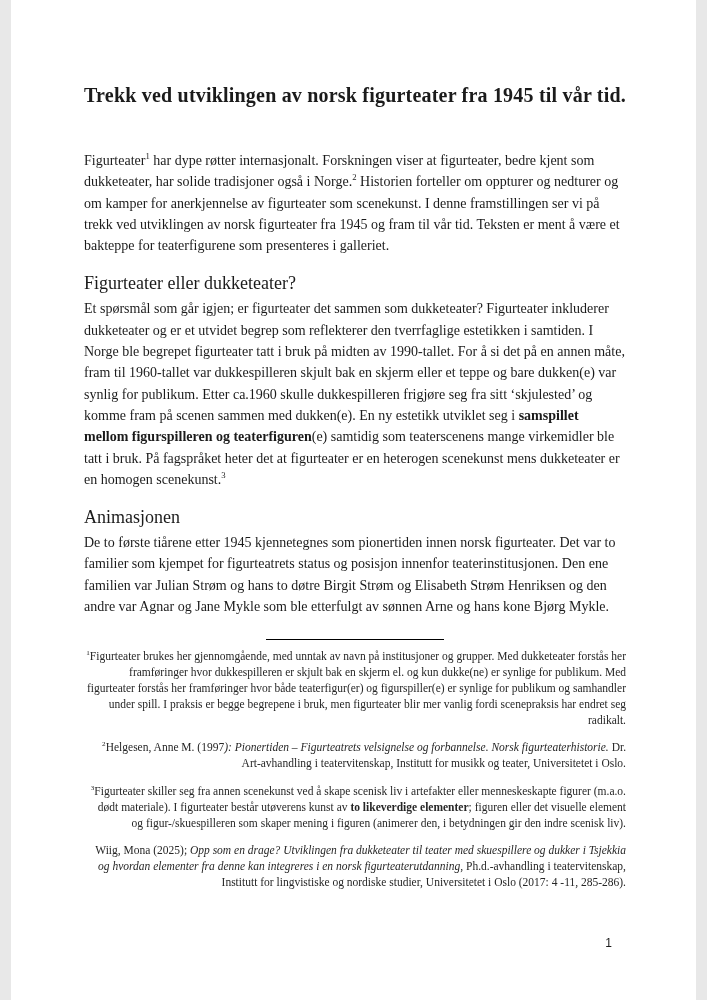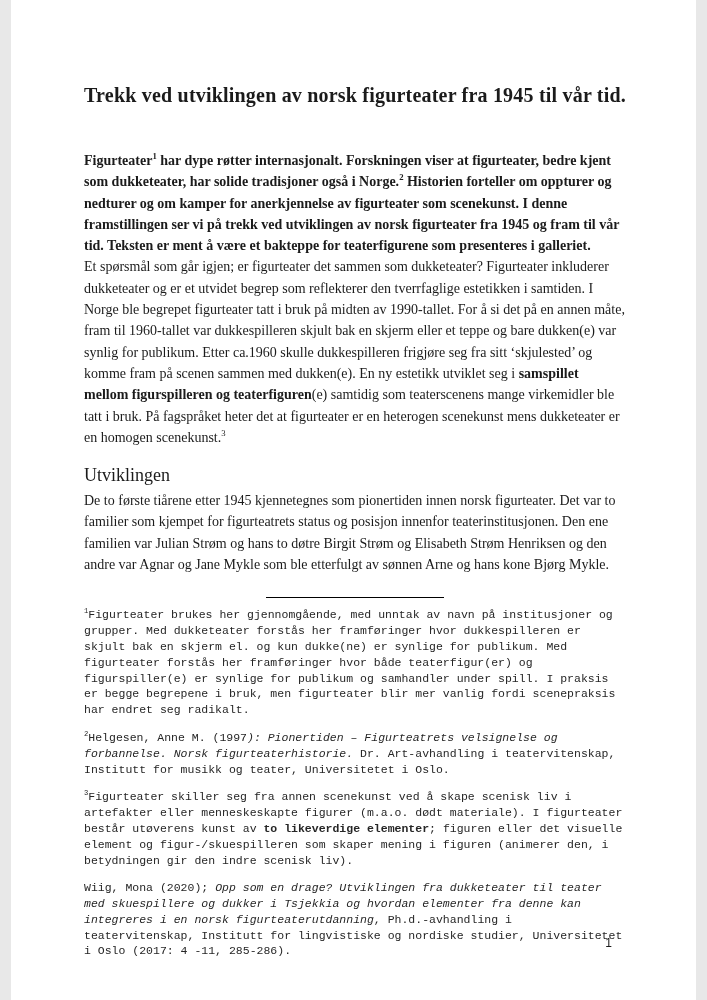--- a/index.html
+++ b/index.html
@@ -26,40 +26,41 @@
     font-weight: 700;
     text-align: center;
     letter-spacing: 0.2px;
   }
   p.body-par {
     margin: 0;
     font-size: 14px;
     line-height: 21.3px;
     text-align: left;
   }
-  p.intro { margin-top: 42px; font-weight: bold; }
+  p.intro { margin-top: 42px; }
   h2.section-heading {
     margin: 15px 0 3px 0;
     font-size: 18px;
     line-height: 24px;
     font-weight: 400;
   }
   .footnote-sep {
     margin-top: 22px;
     width: 178px;
     border: none;
     border-top: 1.5px solid #000;
     height: 0;
   }
   .footnotes {
     margin-top: 9px;
-    font-family: Liberation Mono, monospace;
+    font-family: Liberation Serif, serif;
     font-size: 11.5px;
     line-height: 15.8px;
     color: #262626;
+    text-align: right;
   }
   .footnotes p { margin: 0 0 12px 0; }
   sup { font-size: 0.62em; line-height: 0; vertical-align: super; }
   strong { font-weight: 700; }
   em { font-style: italic; }
   .page-number {
     position: absolute;
     right: 84px;
     top: 936px;
     font-family: "Liberation Sans", "DejaVu Sans", sans-serif;
@@ -70,32 +71,33 @@
 </head>
 <body>
 
 <div class="page">
   <div class="content">
 
     <h1 class="doc-title">Trekk ved utviklingen av norsk figurteater fra 1945 til vår tid.</h1>
 
     <p class="body-par intro"><span>Figurteater</span><sup>1</sup><span> har dype røtter internasjonalt. Forskningen viser at figurteater, bedre kjent som dukketeater, har solide tradisjoner også i Norge.</span><sup>2</sup><span> Historien forteller om oppturer og nedturer og om kamper for anerkjennelse av figurteater som scenekunst. I denne framstillingen ser vi på trekk ved utviklingen av norsk figurteater fra 1945 og fram til vår tid. Teksten er ment å være et bakteppe for teaterfigurene som presenteres i galleriet.</span></p>
 
+    <h2 class="section-heading">Figurteater eller dukketeater?</h2>
 
     <p class="body-par"><span>Et spørsmål som går igjen; er figurteater det sammen som dukketeater? Figurteater inkluderer dukketeater og er et utvidet begrep som reflekterer den tverrfaglige estetikken i samtiden. I Norge ble begrepet figurteater tatt i bruk på midten av 1990-tallet. For å si det på en annen måte, fram til 1960-tallet var dukkespilleren skjult bak en skjerm eller et teppe og bare dukken(e) var synlig for publikum. Etter ca.1960 skulle dukkespilleren frigjøre seg fra sitt ‘skjulested’ og komme fram på scenen sammen med dukken(e). En ny estetikk utviklet seg i </span><strong>samspillet mellom figurspilleren og teaterfiguren</strong><span>(e) samtidig som teaterscenens mange virkemidler ble tatt i bruk. På fagspråket heter det at figurteater er en heterogen scenekunst mens dukketeater er en homogen scenekunst.</span><sup>3</sup></p>
 
-    <h2 class="section-heading">Utviklingen</h2>
+    <h2 class="section-heading">Animasjonen</h2>
 
     <p class="body-par"><span>De to første tiårene etter 1945 kjennetegnes som pionertiden innen norsk figurteater. Det var to familier som kjempet for figurteatrets status og posisjon innenfor teaterinstitusjonen. Den ene familien var Julian Strøm og hans to døtre Birgit Strøm og Elisabeth Strøm Henriksen og den andre var Agnar og Jane Mykle som ble etterfulgt av sønnen Arne og hans kone Bjørg Mykle.</span></p>
 
     <hr class="footnote-sep">
 
     <div class="footnotes">
       <p><sup>1</sup><span>Figurteater brukes her gjennomgående, med unntak av navn på institusjoner og grupper. Med dukketeater forstås her framføringer hvor dukkespilleren er skjult bak en skjerm el. og kun dukke(ne) er synlige for publikum. Med figurteater forstås her framføringer hvor både teaterfigur(er) og figurspiller(e) er synlige for publikum og samhandler under spill. I praksis er begge begrepene i bruk, men figurteater blir mer vanlig fordi scenepraksis har endret seg radikalt.</span></p>
       <p><sup>2</sup><span>Helgesen, Anne M. (1997</span><em>): Pionertiden – Figurteatrets velsignelse og forbannelse. Norsk figurteaterhistorie.</em><span> Dr. Art-avhandling i teatervitenskap, Institutt for musikk og teater, Universitetet i Oslo.</span></p>
       <p><sup>3</sup><span>Figurteater skiller seg fra annen scenekunst ved å skape scenisk liv i artefakter eller menneskeskapte figurer (m.a.o. dødt materiale). I figurteater består utøverens kunst av </span><strong>to likeverdige elementer</strong><span>; figuren eller det visuelle element og figur-/skuespilleren som skaper mening i figuren (animerer den, i betydningen gir den indre scenisk liv).</span></p>
-      <p><span>Wiig, Mona (2020); </span><em>Opp som en drage? Utviklingen fra dukketeater til teater med skuespillere og dukker i Tsjekkia og hvordan elementer fra denne kan integreres i en norsk figurteaterutdanning</em><span>, Ph.d.-avhandling i teatervitenskap, Institutt for lingvistiske og nordiske studier, Universitetet i Oslo (2017: 4 -11, 285-286).</span></p>
+      <p><span>Wiig, Mona (2025); </span><em>Opp som en drage? Utviklingen fra dukketeater til teater med skuespillere og dukker i Tsjekkia og hvordan elementer fra denne kan integreres i en norsk figurteaterutdanning</em><span>, Ph.d.-avhandling i teatervitenskap, Institutt for lingvistiske og nordiske studier, Universitetet i Oslo (2017: 4 -11, 285-286).</span></p>
     </div>
 
   </div>
 
   <div class="page-number">1</div>
 </div>
 
 </body></html>

